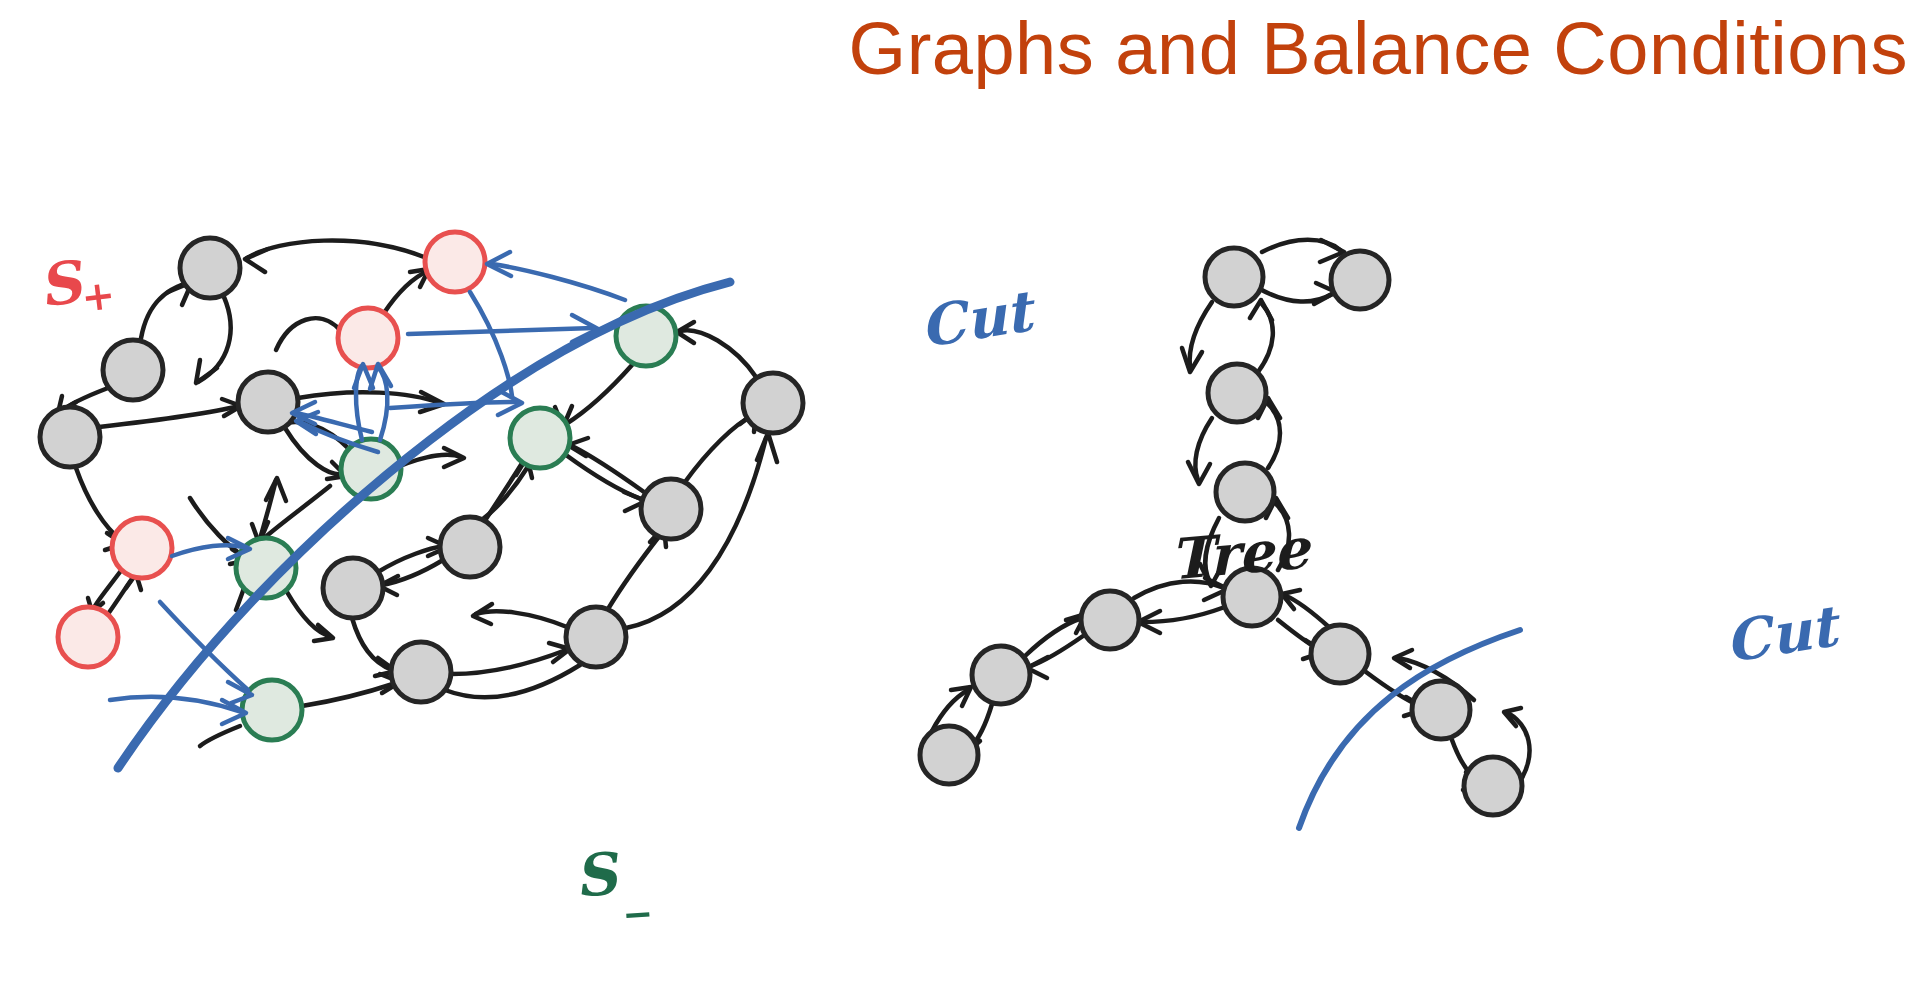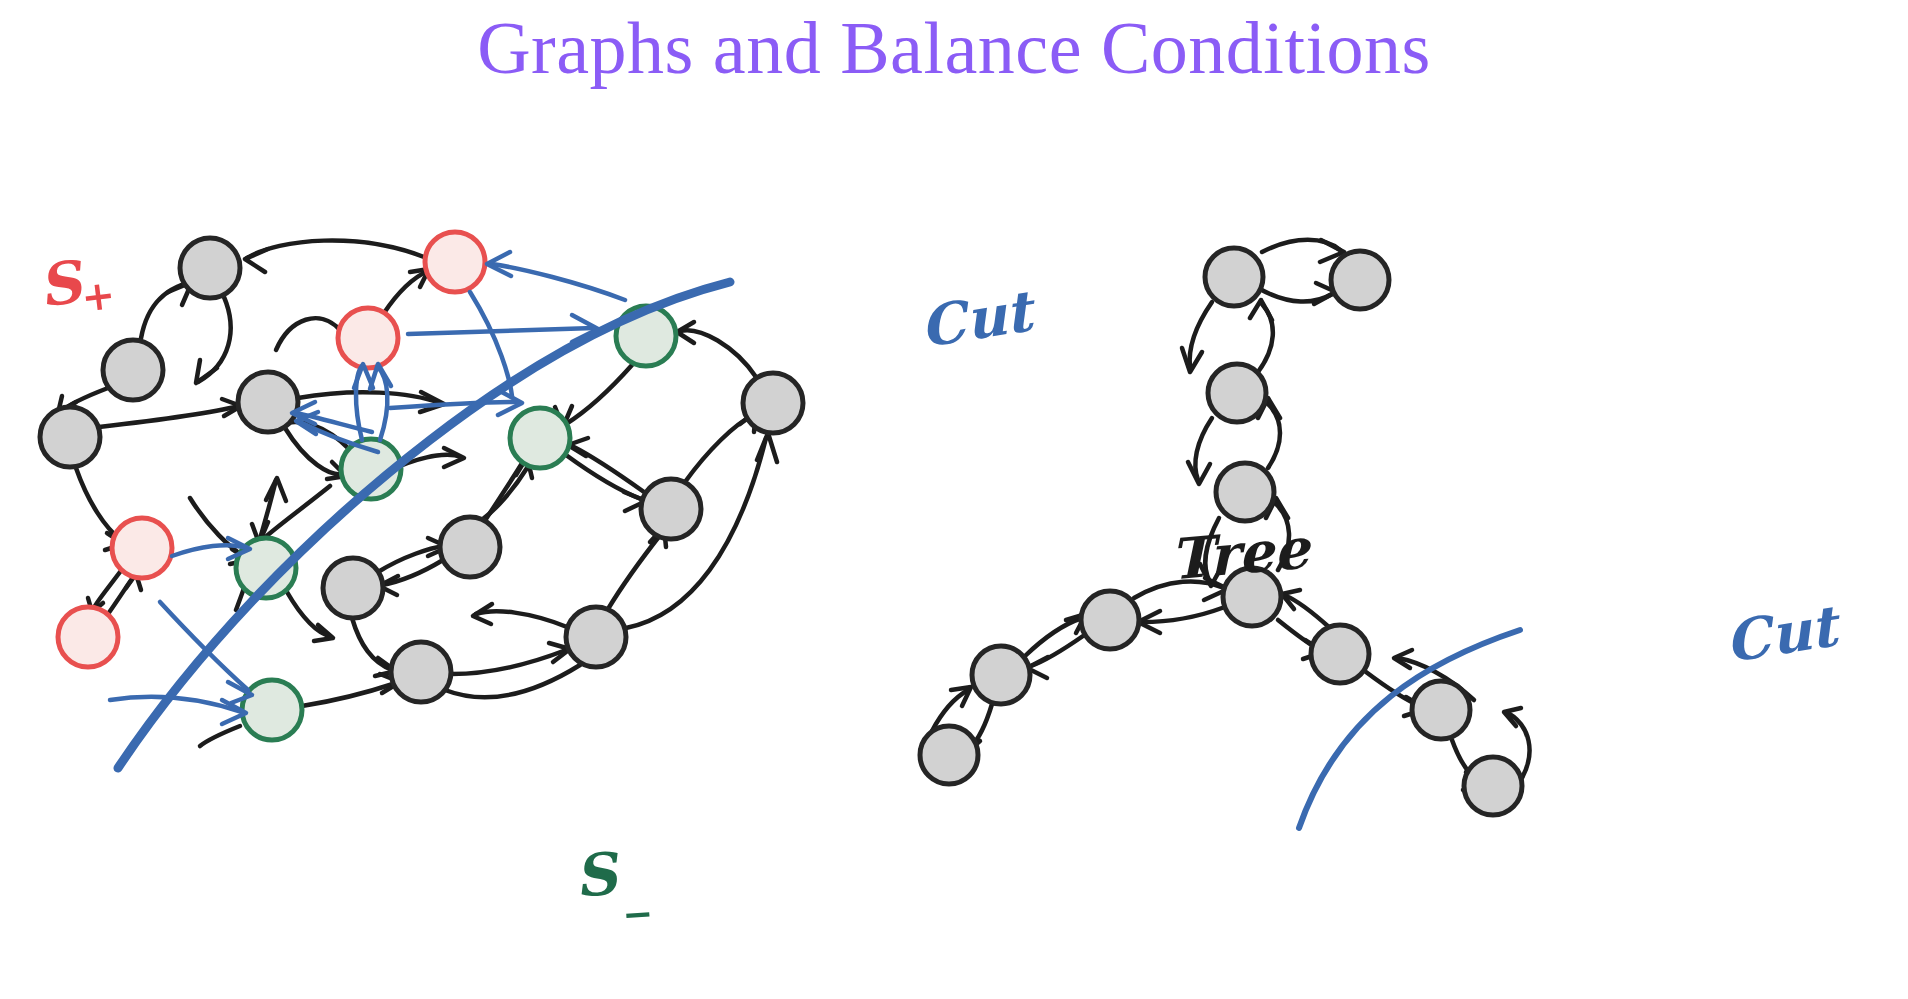--- a/index.html
+++ b/index.html
@@ -15,26 +15,26 @@
     position: relative;
     width: 1908px;
     height: 999px;
     background: #ffffff;
   }
   #slide-title {
     position: absolute;
     top: 6px;
     left: 0;
     width: 1908px;
-    text-align: center;
-    font-family: Liberation Serif, serif;
+    text-align: right;
+    font-family: Liberation Sans, sans-serif;
     font-size: 74px;
     font-weight: 400;
     letter-spacing: 0.5px;
-    color: #8b5cf6;
+    color: #c2410c;
     white-space: nowrap;
   }
   #canvas {
     position: absolute;
     top: 0;
     left: 0;
     width: 1908px;
     height: 999px;
   }
   .hand-label {

